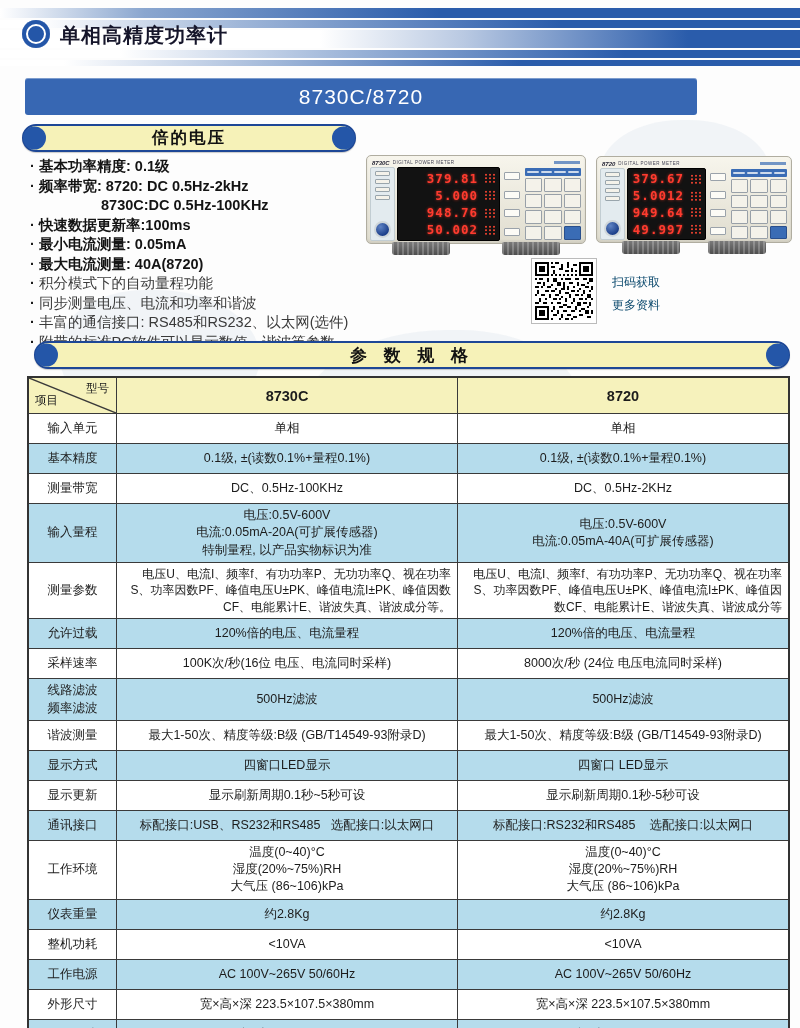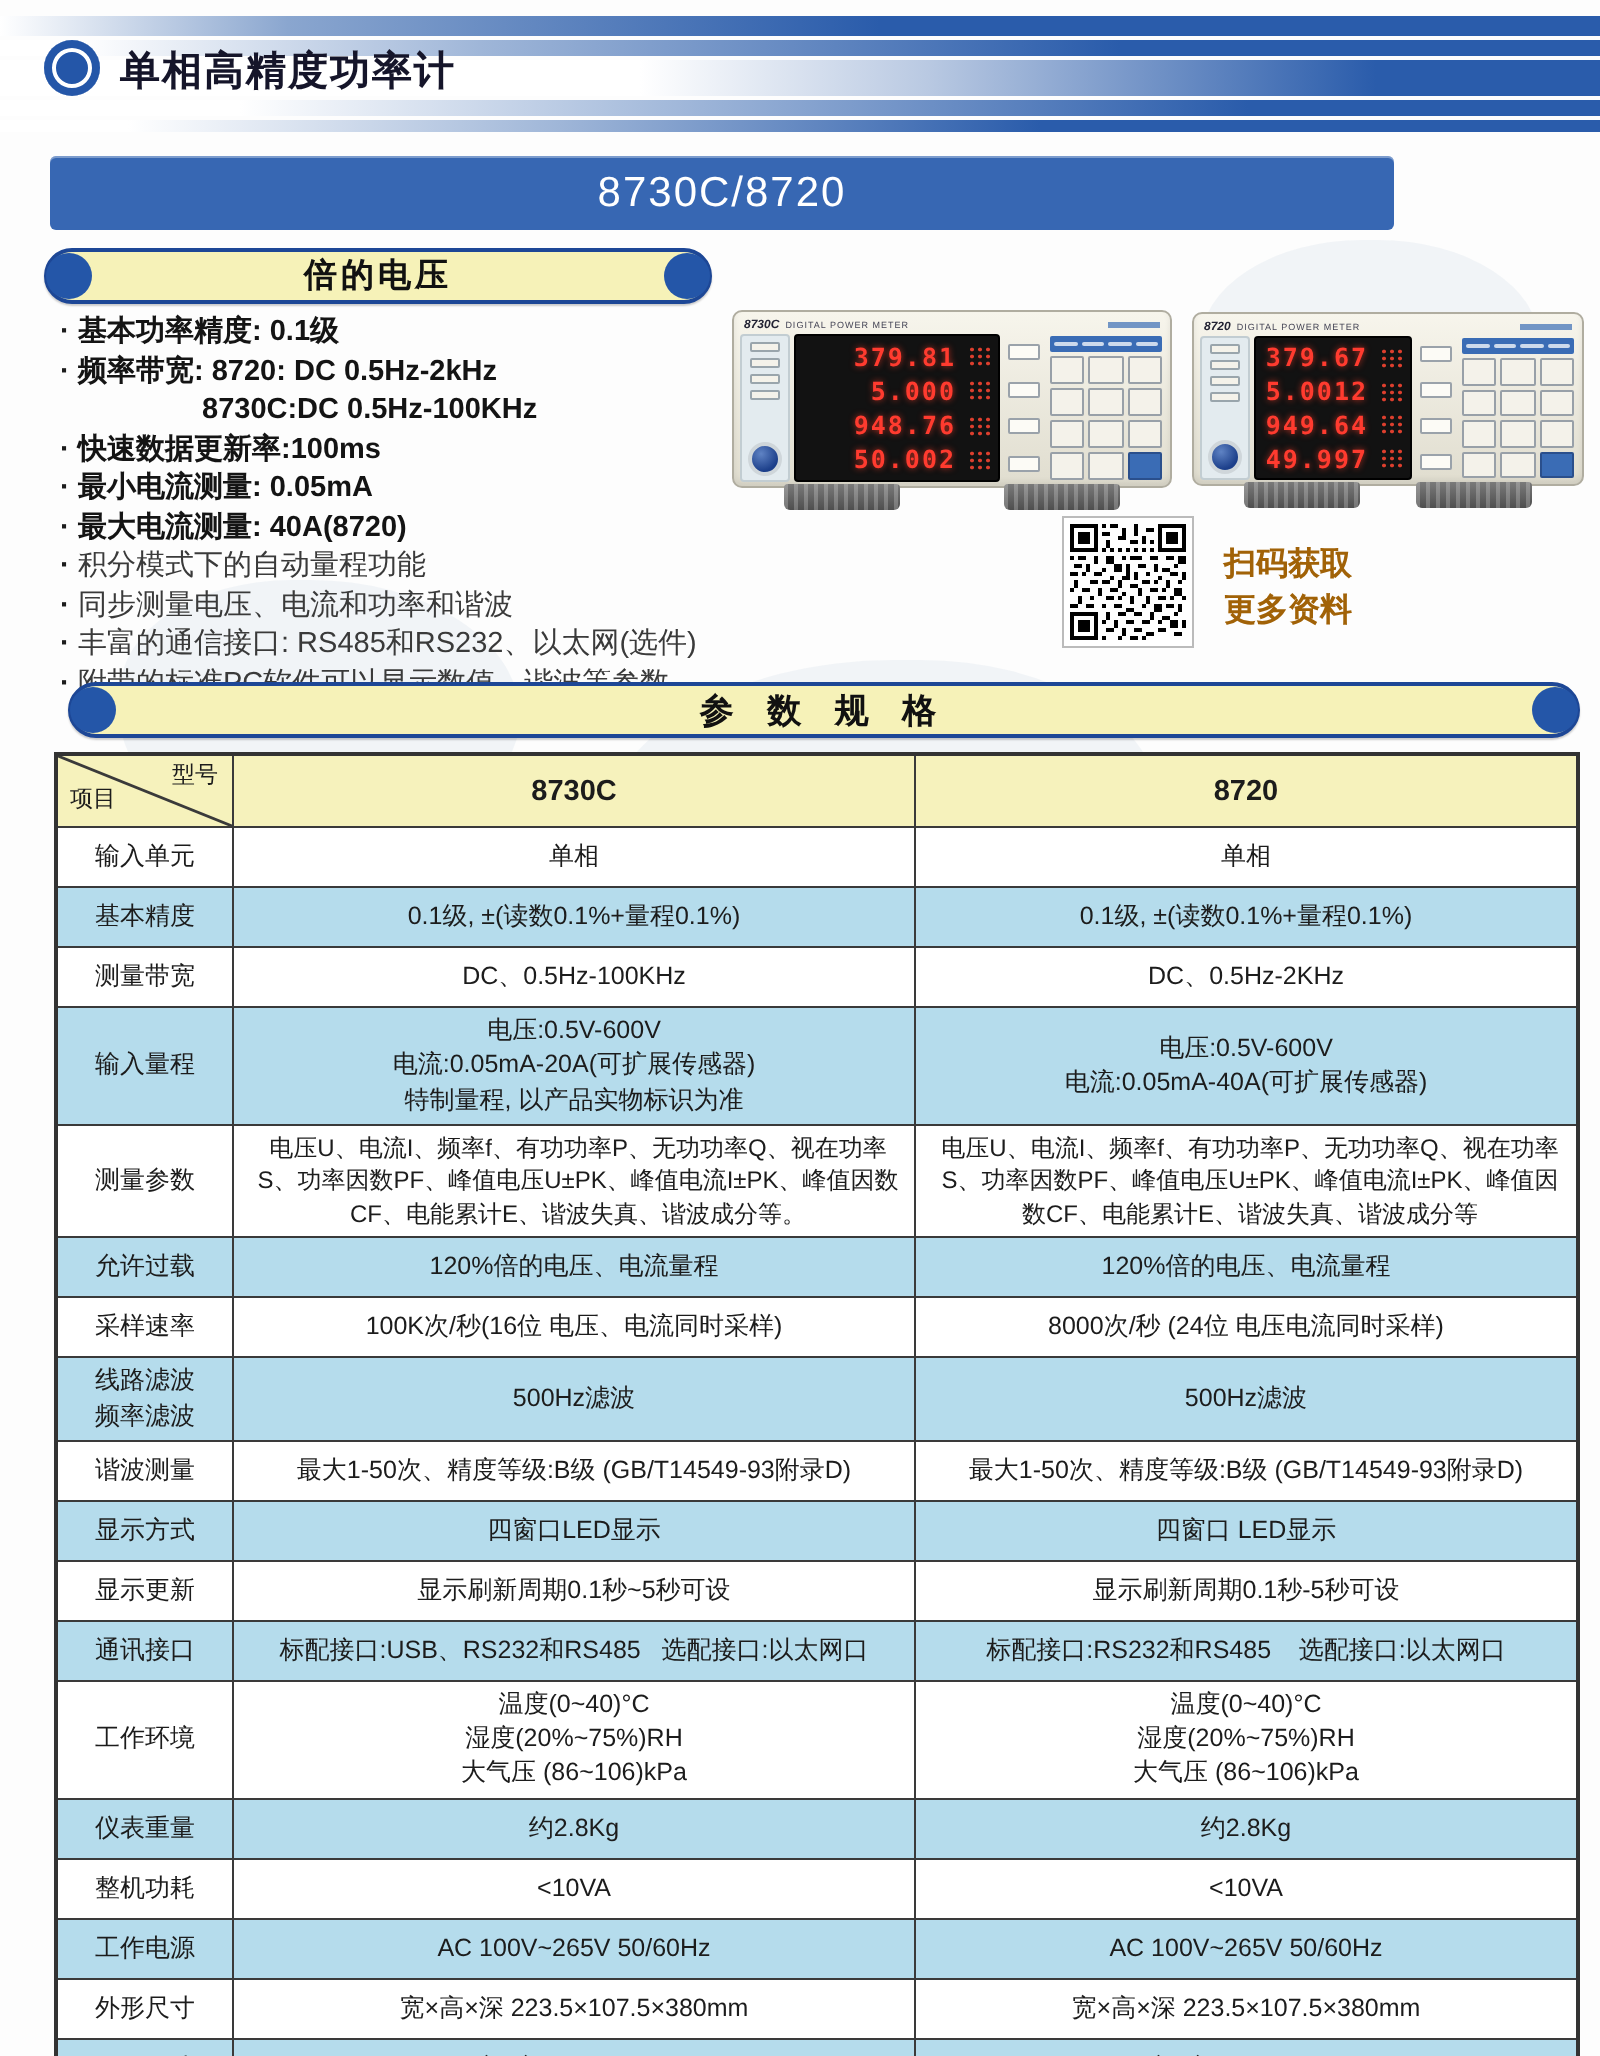--- a/index.html
+++ b/index.html
@@ -89,35 +89,35 @@
   .dev-feet{position:absolute;left:0;right:0;bottom:0;height:13px;}
   .foot{position:absolute;bottom:0;width:58px;height:13px;border-radius:2px 2px 3px 3px;
     background:repeating-linear-gradient(90deg,rgba(255,255,255,.22) 0 2px,transparent 2px 5px),
     linear-gradient(180deg,#7a7a7a,#4e4e4e);}
   .foot.l{left:26px;} .foot.r{right:26px;}
 
   
   #qr-box{position:absolute;left:531px;top:258px;width:66px;height:66px;background:#fff;border:1px solid #bbb;
     padding:3px;z-index:1;}
   #qr-box svg{width:100%;height:100%;display:block;}
-  #qr-text{position:absolute;left:612px;top:271px;z-index:1;font-size:16px;font-weight:700;color:#a16207;line-height:23px;}
+  #qr-text{position:absolute;left:612px;top:271px;z-index:1;font-size:12px;font-weight:400;color:#0c4a6e;line-height:23px;}
 
   
   #spec-table{position:absolute;left:27px;top:376px;width:763px;z-index:1;border:2px solid #333;border-bottom:none;background:#fff;}
   .t-row{display:grid;grid-template-columns:88px 341px 1fr;}
   .t-row>.t-cell{border-right:1px solid var(--border-dark);border-bottom:1px solid var(--border-dark);
     display:flex;flex-direction:column;justify-content:center;align-items:center;text-align:center;
     padding:3px 6px;font-size:12.5px;line-height:1.38;min-height:30px;}
   .t-row>.t-cell:last-child{border-right:none;}
   .t-line{white-space:pre-wrap;}
   .t-header{background:var(--head-yellow);}
   .t-header>.t-cell{min-height:36px;font-weight:700;font-size:14.5px;}
   .bg-blue{background:var(--row-blue);}
   .t-label{font-size:12.8px;}
-  .t-cell.left{align-items:flex-start;text-align:center;padding-left:10px;font-size:12px;}
+  .t-cell.left{align-items:flex-start;text-align:right;padding-left:10px;font-size:12px;}
   .diag{position:relative;padding:0;}
   .diag svg{position:absolute;inset:0;width:100%;height:100%;}
   .corner-top{position:absolute;top:3px;right:7px;font-size:11.5px;font-weight:400;}
   .corner-bottom{position:absolute;bottom:4px;left:6px;font-size:11.5px;font-weight:400;}
 </style>
 </head>
 <body>
 
 <div class="map-blob" style="left:60px;top:290px;width:200px;height:130px;border-radius:45% 55% 50% 50%;"></div>
 <div class="map-blob" style="left:300px;top:330px;width:280px;height:170px;border-radius:55% 45% 60% 40%;"></div>

